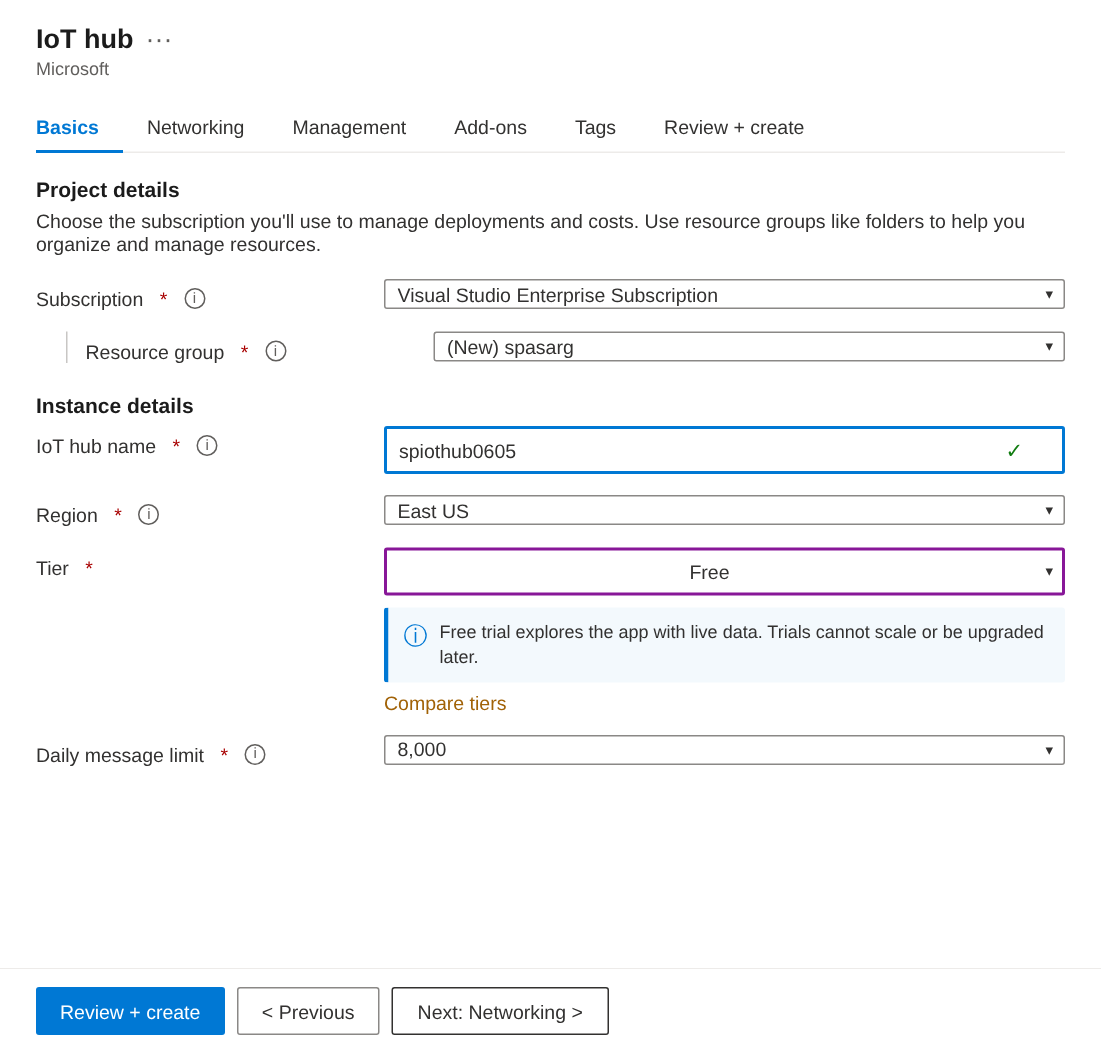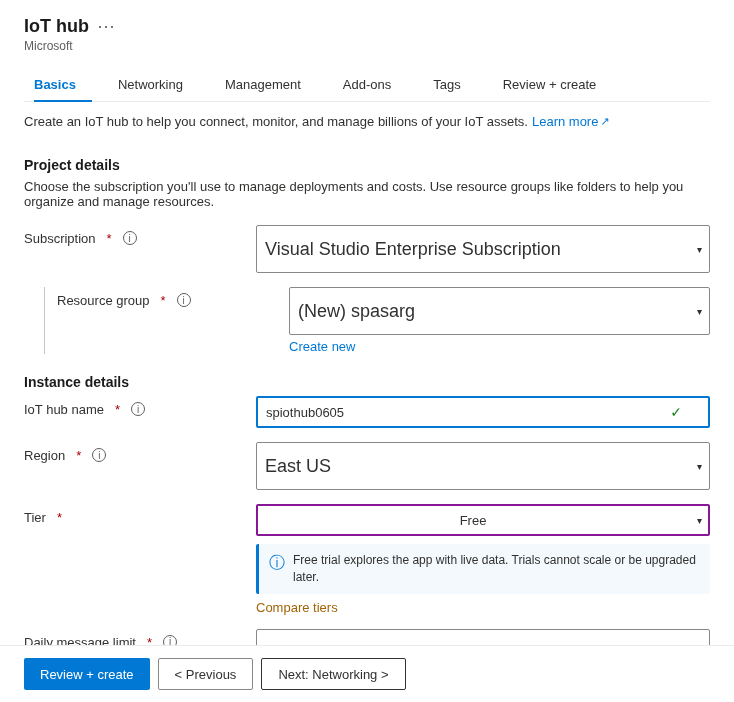--- a/index.html
+++ b/index.html
@@ -5,40 +5,40 @@
     * { box-sizing: border-box; margin: 0; padding: 0; }
     body { font-family: 'Segoe UI', Arial, sans-serif; font-size: 13px; color: #323130; background: #fff; width: 734px; min-height: 702px; }
 
     .header { padding: 16px 24px 0 24px; }
     .app-title-row { display: flex; align-items: center; gap: 8px; }
     .app-title { font-size: 18px; font-weight: 600; color: #1b1b1b; }
     .ellipsis-btn { color: #605e5c; cursor: pointer; font-size: 18px; }
     .app-subtitle { font-size: 12px; color: #605e5c; margin-top: 2px; }
 
     .tabs-bar { display: flex; gap: 0; margin-top: 16px; border-bottom: 1px solid #edebe9; }
-    .tab { padding: 8px 16px; font-size: 13px; color: #323130; cursor: pointer; border-bottom: 2px solid transparent; margin-bottom: -1px; text-decoration: none; margin-left: 10px; }
+    .tab { padding: 8px 16px; font-size: 13px; color: #323130; cursor: pointer; border-bottom: 2px solid transparent; margin-bottom: -1px; text-decoration: none; }
     .tab:first-child { padding-left: 0; }
     .tab.active { color: #0078d4; border-bottom: 2px solid #0078d4; font-weight: 600; }
 
     .description-bar { padding: 12px 24px; font-size: 13px; color: #323130; display: flex; align-items: center; gap: 4px; flex-wrap: wrap; }
     .learn-more { color: #0078d4; text-decoration: none; display: flex; align-items: center; gap: 2px; }
     .external-icon { font-size: 11px; }
 
     .content { padding: 0 24px 24px 24px; }
 
     .section-title { font-size: 14px; font-weight: 600; color: #1b1b1b; margin-bottom: 6px; margin-top: 16px; }
     .section-desc { font-size: 13px; color: #323130; margin-bottom: 16px; }
 
     .form-row { display: flex; align-items: flex-start; margin-bottom: 14px; gap: 12px; }
     .form-label { width: 220px; min-width: 220px; font-size: 13px; color: #323130; padding-top: 6px; display: flex; align-items: flex-start; gap: 11px; }
     .form-label .required { color: #a80000; }
     .info-icon { display: inline-flex; align-items: center; justify-content: center; width: 14px; height: 14px; border-radius: 50%; border: 1px solid #605e5c; color: #605e5c; font-size: 10px; cursor: pointer; flex-shrink: 0; }
 
     .form-control-wrapper { flex: 1; }
-    .form-select { width: 100%; height: 48px; border: 1px solid #8a8886; border-radius: 2px; padding: 0 28px 0 8px; font-size: 18px; color: #323130; background: #fff; appearance: none; -webkit-appearance: none; cursor: pointer; background-image: none; }
+    .form-select { width: 100%; height: 20px; border: 1px solid #8a8886; border-radius: 2px; padding: 0 28px 0 8px; font-size: 13px; color: #323130; background: #fff; appearance: none; -webkit-appearance: none; cursor: pointer; background-image: none; }
 
     .select-wrapper { position: relative; }
     .select-wrapper .chevron { position: absolute; right: 8px; top: 50%; transform: translateY(-50%); pointer-events: none; color: #323130; font-size: 10px; }
     .select-wrapper .check-icon { position: absolute; right: 28px; top: 50%; transform: translateY(-50%); pointer-events: none; color: #107c10; font-size: 14px; }
 
     .create-new-link { display: block; margin-top: 4px; color: #0078d4; font-size: 13px; cursor: pointer; text-decoration: none; }
 
     .indented-row { margin-left: 20px; border-left: 1px solid #c8c6c4; padding-left: 12px; }
 
     .form-input { width: 100%; height: 32px; border: 2px solid #8a8886; border-radius: 2px; padding: 0 8px; font-size: 13px; color: #323130; }
@@ -76,27 +76,20 @@
     <nav class="tabs-bar">
       <a class="tab active">Basics</a>
       <a class="tab">Networking</a>
       <a class="tab">Management</a>
       <a class="tab">Add-ons</a>
       <a class="tab">Tags</a>
       <a class="tab">Review + create</a>
     </nav>
   </div>
 
-  <div class="description-bar">
-    <span>Create an IoT hub to help you connect, monitor, and manage billions of your IoT assets.</span>
-    <a class="learn-more">
-      <span>Learn more</span>
-      <span class="external-icon">↗</span>
-    </a>
-  </div>
 
   <div class="content">
 
     <div>
       <div class="section-title">Project details</div>
       <div class="section-desc">Choose the subscription you'll use to manage deployments and costs. Use resource groups like folders to help you organize and manage resources.</div>
 
       <div class="form-row">
         <div class="form-label">
           <span>Subscription</span>
@@ -119,21 +112,20 @@
           <span class="required">*</span>
           <span class="info-icon">i</span>
         </div>
         <div class="form-control-wrapper">
           <div class="select-wrapper">
             <select class="form-select">
               <option value="(New) spasarg">(New) spasarg</option>
             </select>
             <span class="chevron">▾</span>
           </div>
-          <a class="create-new-link">Create new</a>
         </div>
       </div>
     </div>
 
     <div style="margin-top: 20px;">
       <div class="section-title">Instance details</div>
 
       <div class="form-row">
         <div class="form-label">
           <span>IoT hub name</span>

